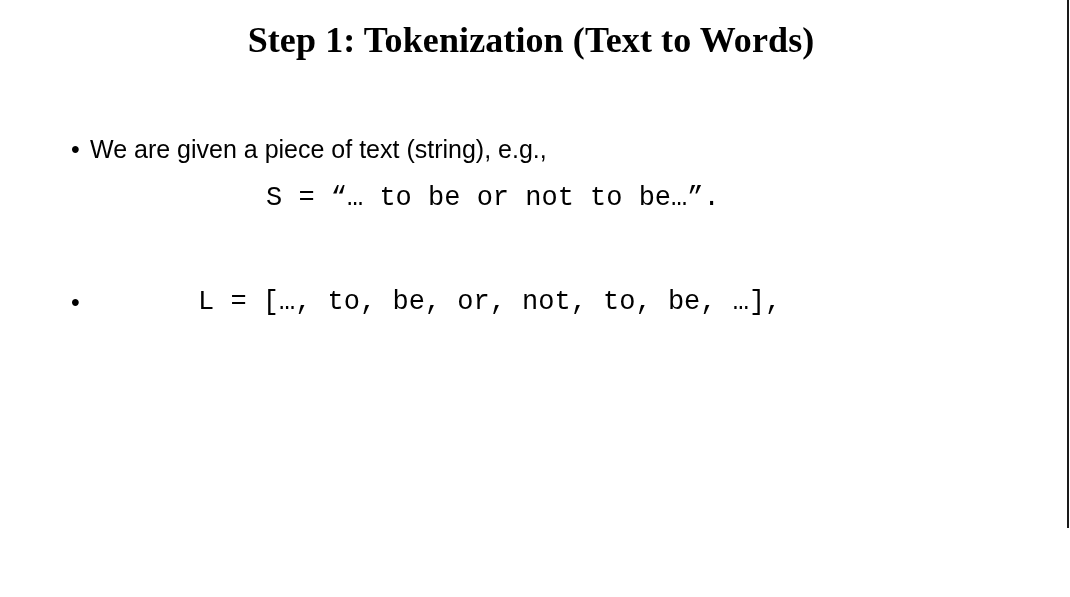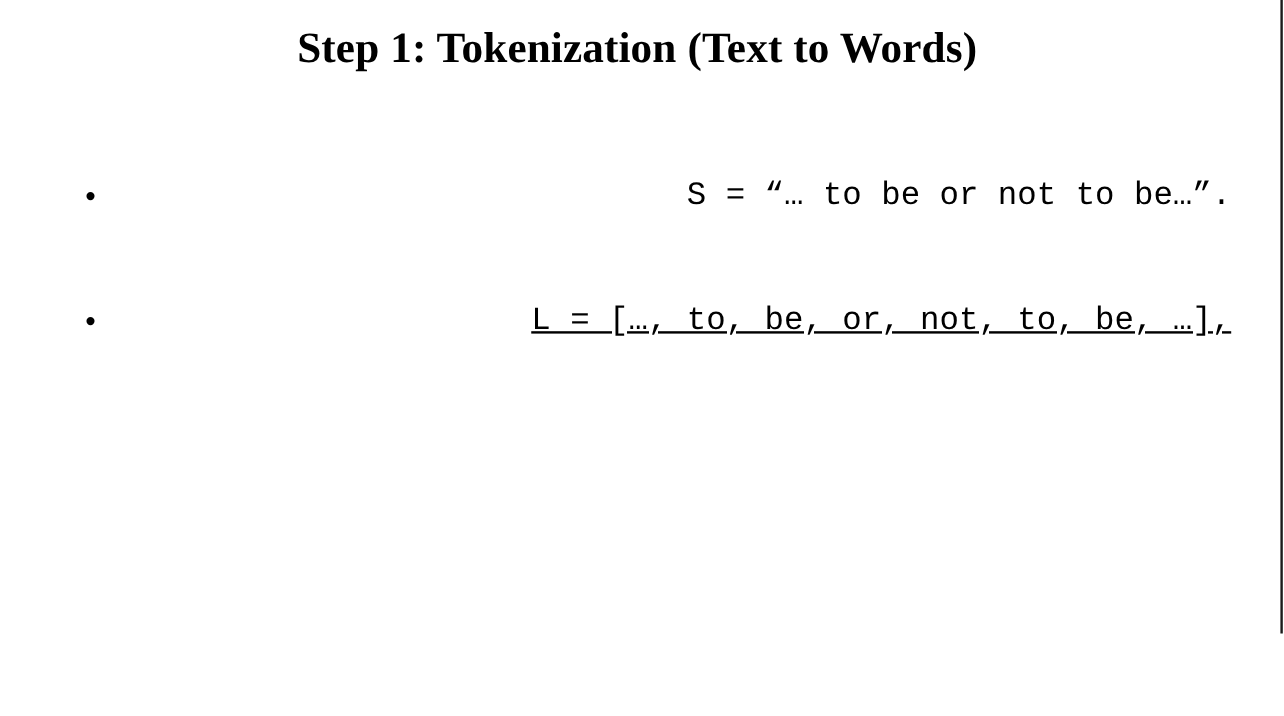--- a/index.html
+++ b/index.html
@@ -84,46 +84,45 @@
     color: #000000;
   }
 
   .code-line {
     display: block;
     font-family: "Liberation Mono", "DejaVu Sans Mono", monospace;
     font-size: 27px;
     line-height: 34px;
     color: #000000;
     white-space: pre;
-    text-align: right;
   }
 
   .code-line.first {
     margin-top: 15px;
     padding-left: 200px;
   }
 
   .code-line.second {
     margin-top: 14px;
     padding-left: 132px;
-    text-decoration: underline;
   }
 </style>
 </head>
 <body>
 
 <div class="slide">
 
   <div class="slide-title">Step 1: Tokenization (Text to Words)</div>
 
   <div class="body-area">
 
     <div class="bullet-block first">
       <div class="bullet-line">
         <span class="bullet-dot">•</span>
+        <span>We are given a piece of text (string), e.g.,</span>
       </div>
       <div class="code-line first">S = “… to be or not to be…”.</div>
     </div>
 
     <div class="bullet-block second">
       <div class="bullet-line">
         <span class="bullet-dot">•</span>
       </div>
       <div class="code-line second">L = […, to, be, or, not, to, be, …],</div>
     </div>

